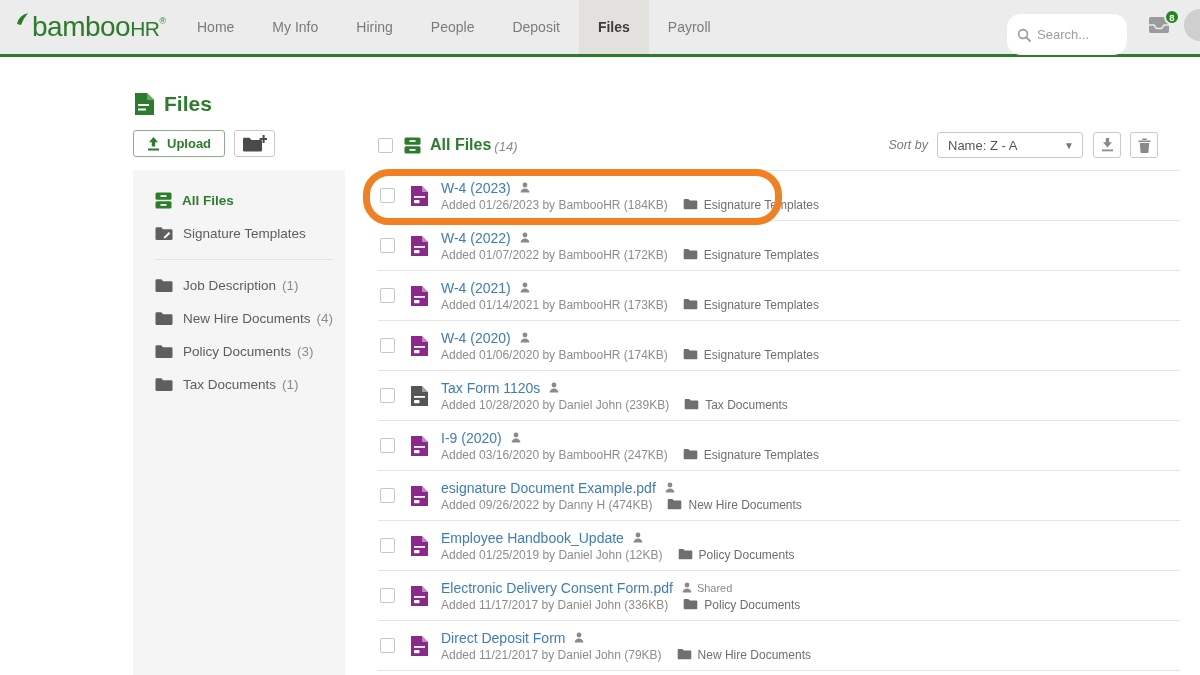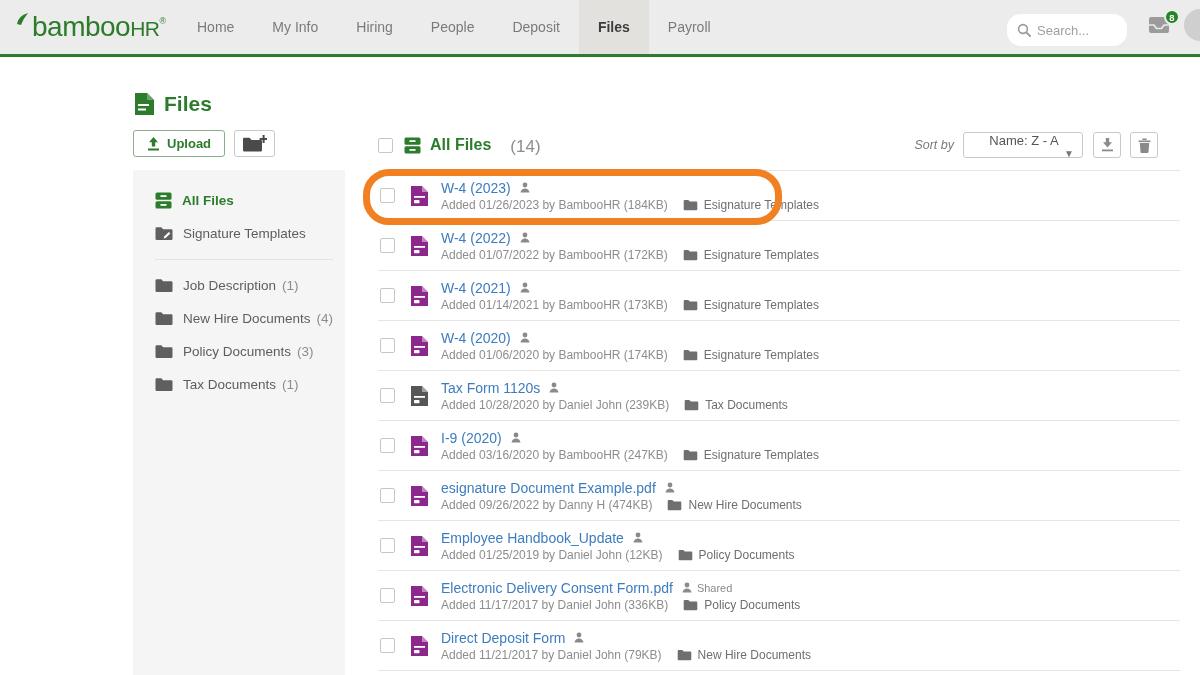--- a/index.html
+++ b/index.html
@@ -10,21 +10,21 @@
   .topnav { position:absolute; left:0; top:0; width:1200px; height:57px;
     background:#ececec; border-bottom:3px solid #2c7c2c; }
   .logo { position:absolute; left:16px; top:10px; color:#2c7c2c; display:flex; align-items:flex-start; }
   .logo-leaf { margin-top:2px; margin-right:1px; }
   .logo-bamboo { font-size:28px; font-weight:500; letter-spacing:-0.5px; line-height:34px;}
   .logo-hr { font-size:21px; font-weight:500; line-height:38px; letter-spacing:-0.5px;}
   .logo-reg { font-size:9px; line-height:22px; }
   .nav-items { position:absolute; left:178px; top:0; height:56px; display:flex; }
   .nav-item { height:54px; line-height:54px; padding:0 19px; font-size:14px; color:#7b7b7b; cursor:pointer; }
   .nav-item.active { background:#e3e1dd; color:#3c3c3c; font-weight:bold; }
-  .searchbox { position:absolute; right:73px; top:14px; width:120px; height:32px;
+  .searchbox { position:absolute; right:73px; top:14px; width:120px; height:41px;
     background:#fff; border-radius:14px; display:flex; align-items:center; padding:0 10px; }
   .searchbox input { border:none; outline:none; width:80px; font-size:13px; color:#555;
     background:transparent; margin-left:6px; font-family:"Liberation Sans",sans-serif;}
   .searchbox input::placeholder { color:#9f9f9f; }
   .notif { position:absolute; right:26px; top:15px; width:26px; height:24px; cursor:pointer; }
   .notif-badge { position:absolute; right:-6px; top:-6px; min-width:16px; height:16px; border-radius:8px;
     background:#218721; border:2px solid #ececec; color:#fff; font-size:9.5px; font-weight:bold;
     display:flex; align-items:center; justify-content:center; padding:0 2px; }
   .avatar-sliver { position:absolute; right:-16px; top:9px; width:32px; height:32px;
     border-radius:50%; background:#cfcfcf; }
@@ -48,43 +48,43 @@
   .side-divider { height:1px; background:#e2e2e2; margin:9px 12px 9px 22px; }
   .side-count { color:#8d8d8d; }
 
   
   .list-header { position:absolute; left:378px; top:131px; width:802px; height:28px;
     display:flex; align-items:center; }
   .cb { appearance:none; -webkit-appearance:none; width:15px; height:15px; border:1px solid #c6c6c6;
     border-radius:2px; background:#fff; cursor:pointer; flex:none; }
   .lh-icon { margin-left:11px; }
   .lh-title { margin-left:9px; font-size:16px; font-weight:bold; color:#2c7c2c; }
-  .lh-count { font-size:17px; color:#8d8d8d; margin-left:19px; margin-top:3px;}
+  .lh-count { font-size:13px; color:#8d8d8d; margin-left:3px; margin-top:3px;font-style:italic;}
   .sort-group { margin-left:auto; display:flex; align-items:center; padding-right:22px; }
   .sort-label { font-size:12.5px; color:#7a7a7a; margin-right:9px;font-style:italic; }
-  .sort-select { width:120px; height:26px; border:1px solid #c9c9c9; border-radius:3px; background:#fff;
-    display:flex; align-items:center; padding:0 8px 0 10px; font-size:13px; color:#555; cursor:pointer;flex-direction:column; }
+  .sort-select { width:146px; height:26px; border:1px solid #c9c9c9; border-radius:3px; background:#fff;
+    display:flex; align-items:center; padding:0 8px 0 10px; font-size:13px; color:#555; cursor:pointer; }
   .sort-caret { margin-left:auto; color:#777; font-size:10px; }
   .icon-btn { width:28px; height:26px; border:1px solid #c9c9c9; border-radius:3px; background:#fff;
     display:flex; align-items:center; justify-content:center; cursor:pointer; }
   .icon-btn.dl { margin-left:10px; } .icon-btn.trash { margin-left:9px; }
 
   
   .rows { position:absolute; left:378px; top:170px; width:802px; border-top:1px solid #e5e5e5; }
   .row { position:relative; height:50px; display:flex; align-items:center; border-bottom:1px solid #e5e5e5; }
   .row .cb { margin-left:2px; }
   .file-icon { margin-left:15px; color:#8c278c; flex:none; display:flex; }
   .file-icon.gray { color:#565656; }
   .row-text { margin-left:12px; }
   .row-top { display:flex; align-items:center; }
   .row-name { font-size:14px; color:#3d7cbf; text-decoration:none; cursor:pointer; }
   .shared { display:flex; align-items:center; gap:5px; margin-left:9px; font-size:11px; color:#8a8a8a; }
   .row-meta { display:flex; align-items:center; margin-top:2px; }
   .meta-text { font-size:12px; color:#8d8d8d; }
-  .tag { display:flex; align-items:center; gap:6px; margin-left:15px; font-size:12px; color:#6f6f6f; cursor:pointer;}
+  .tag { display:flex; gap:6px; margin-left:15px; font-size:12px; color:#6f6f6f; cursor:pointer;}
   .hl-ring { position:absolute; left:-15px; top:-2px; width:419px; height:56px;
     border:7px solid #f08021; border-radius:26px; pointer-events:none; z-index:3; }
 </style>
 </head>
 <body>
 
 <div class="topnav">
   <div class="logo">
     <span class="logo-leaf">
       <svg width="15" height="16" viewBox="0 0 15 16">

